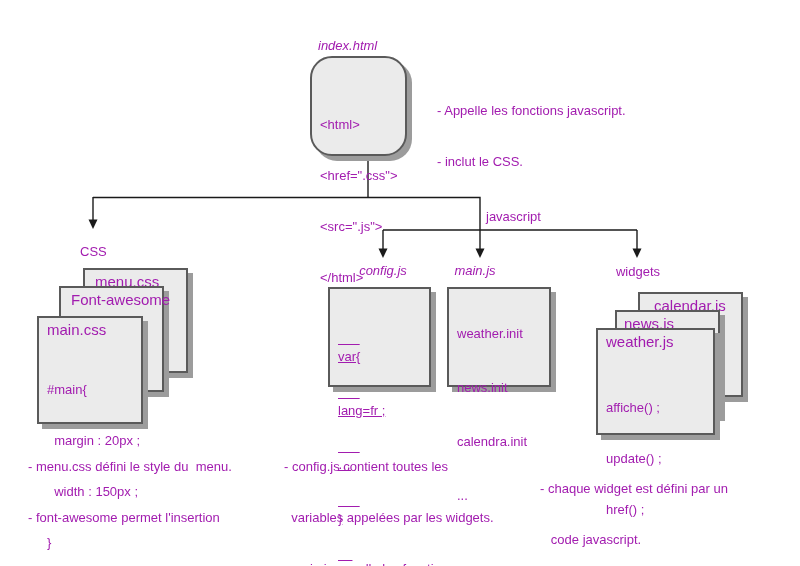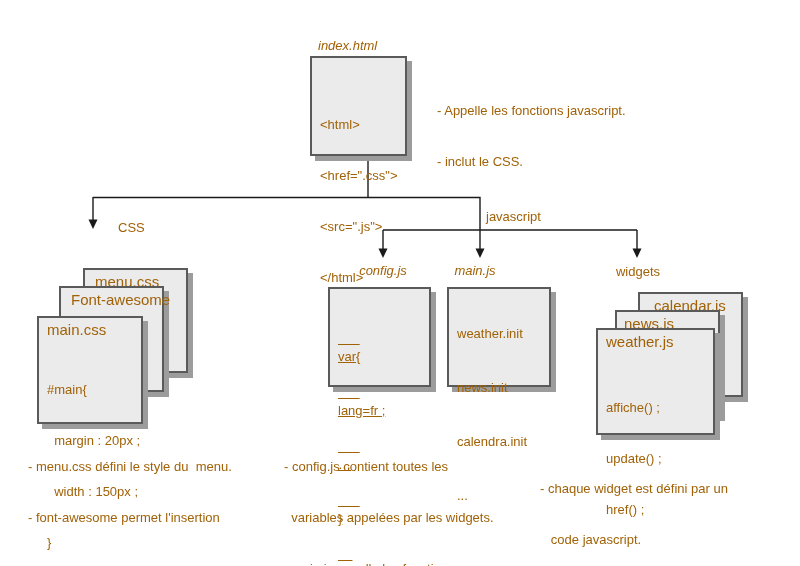--- a/index.html
+++ b/index.html
@@ -1,21 +1,21 @@
 <!DOCTYPE html>
 <html><head>
 <meta charset="utf-8">
 <style>
   html,body{margin:0;padding:0;background:#ffffff;}
   #stage{
     position:relative;
     width:800px;height:566px;
     background:#ffffff;
     font-family:"Liberation Sans", sans-serif;
-    color:#a16207;
+    color:#a21caf;
     overflow:hidden;
   }
   .file-box{
     position:absolute;
     background:#ebebeb;
     border:2px solid #5a5a5a;
     box-shadow:5px 5px 0 #9c9c9c;
     box-sizing:border-box;
   }
   .box-label{
@@ -65,35 +65,35 @@
     <g fill="#1a1a1a" stroke="none">
       <polygon points="93,229 88.5,219.5 97.5,219.5"></polygon>
       <polygon points="383,258 378.5,248.5 387.5,248.5"></polygon>
       <polygon points="480,258 475.5,248.5 484.5,248.5"></polygon>
       <polygon points="637,258 632.5,248.5 641.5,248.5"></polygon>
     </g>
   </svg>
 
   <div class="floating-label italic" style="left:318px;top:38px;">index.html</div>
 
-  <div class="file-box" style="left:310px;top:56px;width:97px;height:100px;">
+  <div class="file-box" style="left:310px;top:56px;width:97px;height:100px;border-radius:22px;">
     <div class="code" style="padding-top:24px;">
       <div>&lt;html&gt;</div>
       <div>&lt;href=".css"&gt;</div>
       <div>&lt;src=".js"&gt;</div>
       <div>&lt;/html&gt;</div>
     </div>
   </div>
 
   <div class="note" style="left:437px;top:68px;">
     <div>- Appelle les fonctions javascript.</div>
     <div>- inclut le CSS.</div>
   </div>
 
-  <div class="floating-label" style="left:80px;top:220px;margin-left:38px;">CSS</div>
+  <div class="floating-label" style="left:80px;top:244px;">CSS</div>
   <div class="floating-label" style="left:486px;top:209px;">javascript</div>
   <div class="floating-label italic centered" style="left:333px;top:263px;width:100px;">config.js</div>
   <div class="floating-label italic centered" style="left:425px;top:263px;width:100px;">main.js</div>
   <div class="floating-label centered" style="left:588px;top:264px;width:100px;">widgets</div>
 
   <div class="file-box" style="left:83px;top:268px;width:105px;height:105px;z-index:1;">
     <div class="box-label">menu.css</div>
   </div>
   <div class="file-box" style="left:59px;top:286px;width:105px;height:106px;z-index:2;">
     <div class="box-label">Font-awesome</div>

